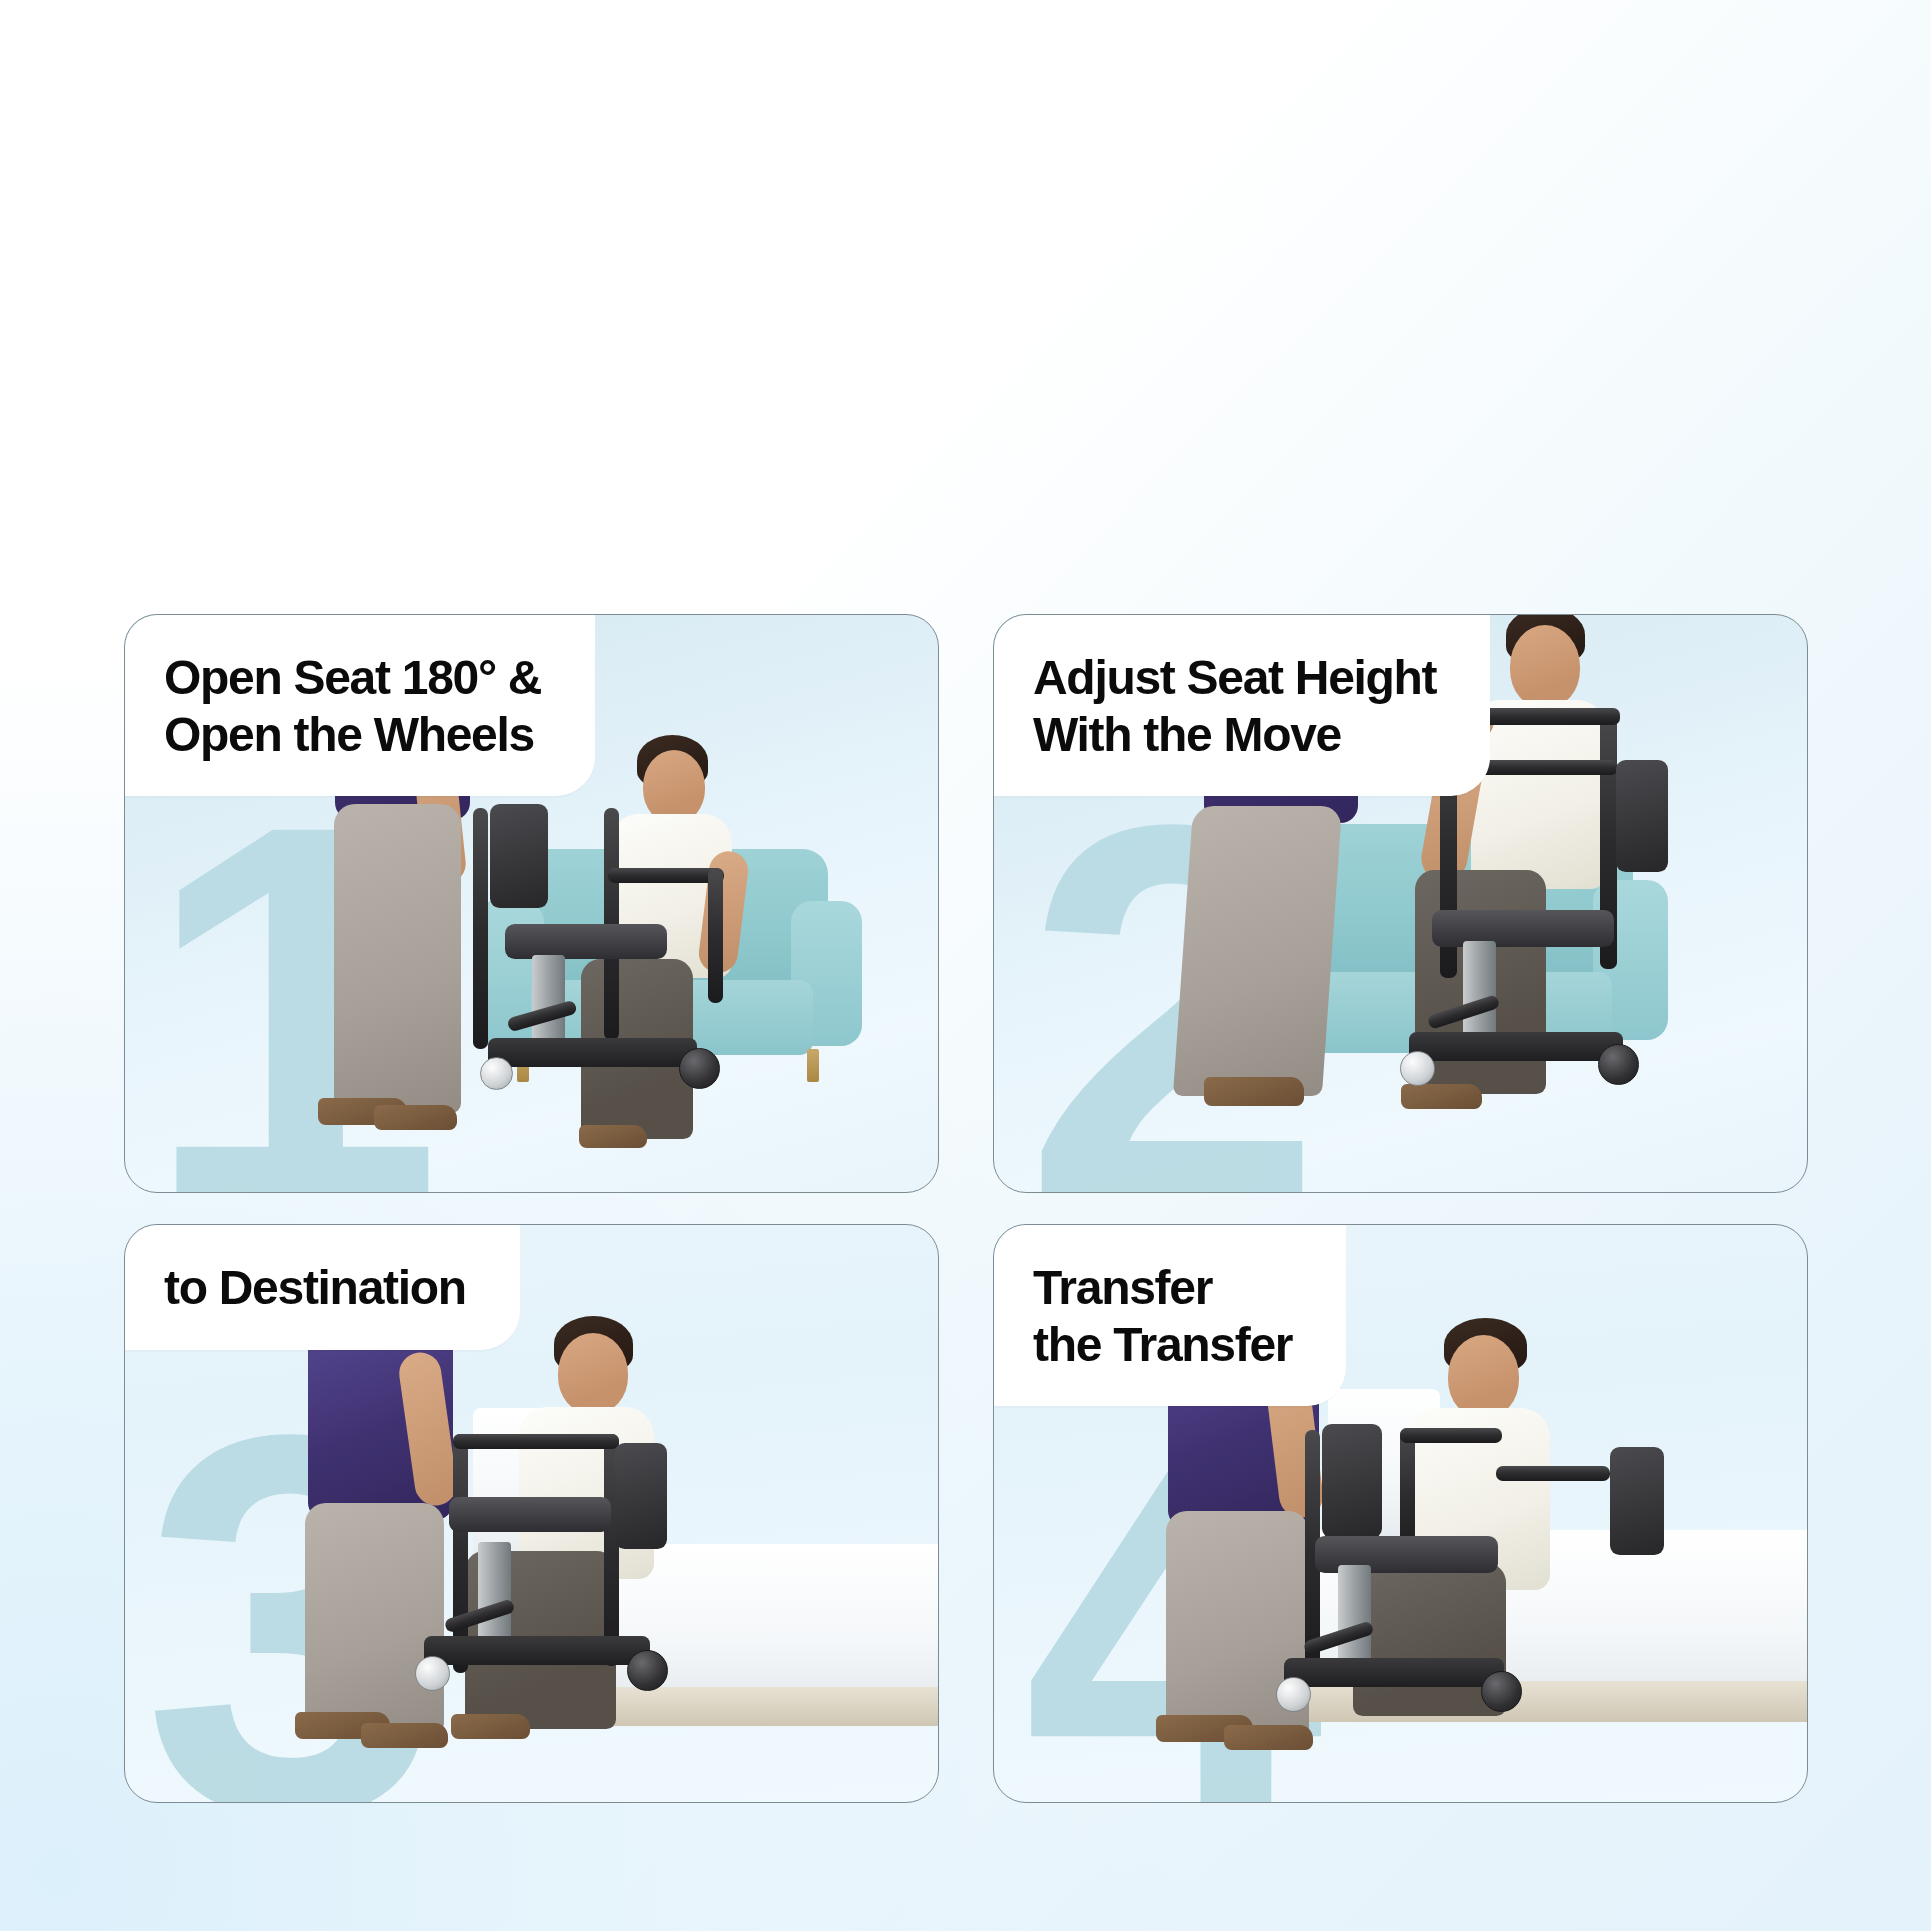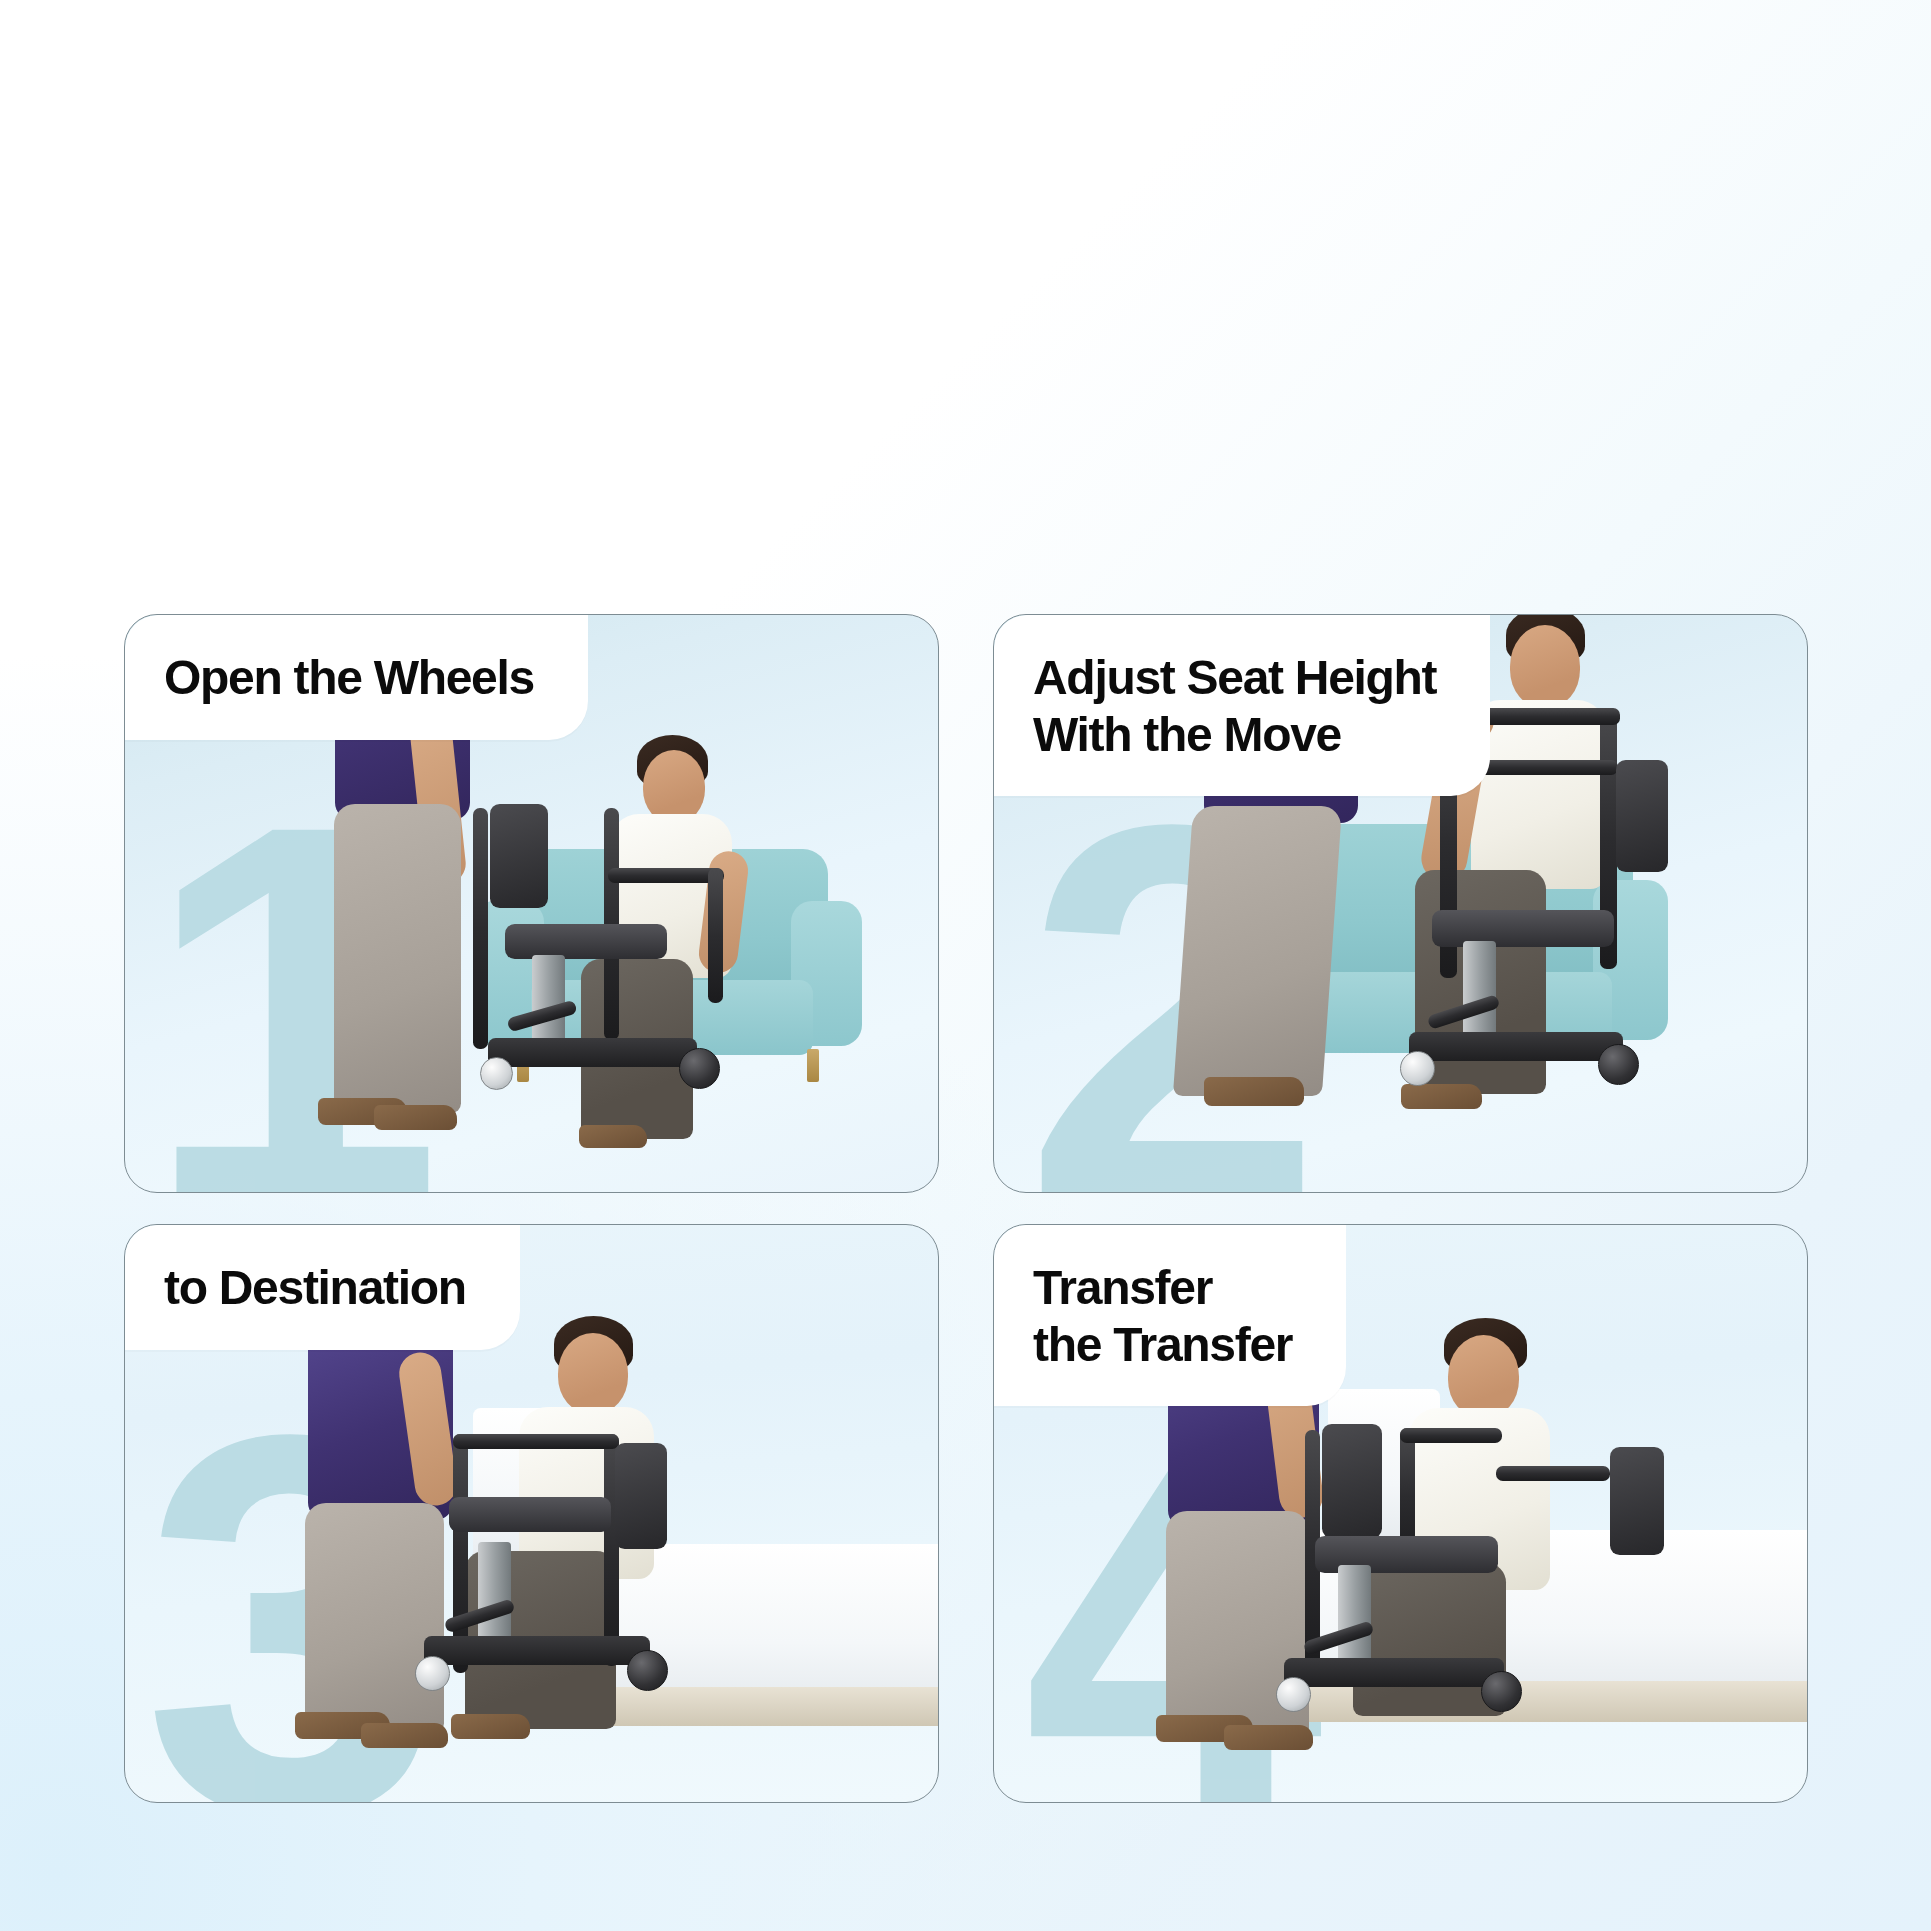--- a/index.html
+++ b/index.html
@@ -236,20 +236,21 @@
         <div class="seatpad" style="left:380px; top:309px; width:162px; height:35px;"></div>
         <div class="piston" style="left:407px; top:340px; width:33px; height:97px;"></div>
         <div class="base" style="left:363px; top:423px; width:209px; height:29px;"></div>
         <div class="bar" style="left:382px; top:394px; width:70px; height:13.5px; transform:rotate(-16deg);"></div>
         <div class="caster" style="left:355px; top:442px; width:33px; height:33px;"></div>
         <div class="caster dark" style="left:554px; top:433px; width:41px; height:41px;"></div>
       </div>
     </div>
 
     <div class="label">
+      <span class="line">Open Seat 180° &amp;</span>
       <span class="line">Open the Wheels</span>
     </div>
   </div>
 
   <div class="card">
     <div class="step-num">2</div>
 
     <div class="scene">
       <div class="sofa" style="left:276px; top:209px; width:363px; height:178px;"></div>
       <div class="sofa-arm" style="left:249px; top:265px; width:75px;  height:160px;"></div>

